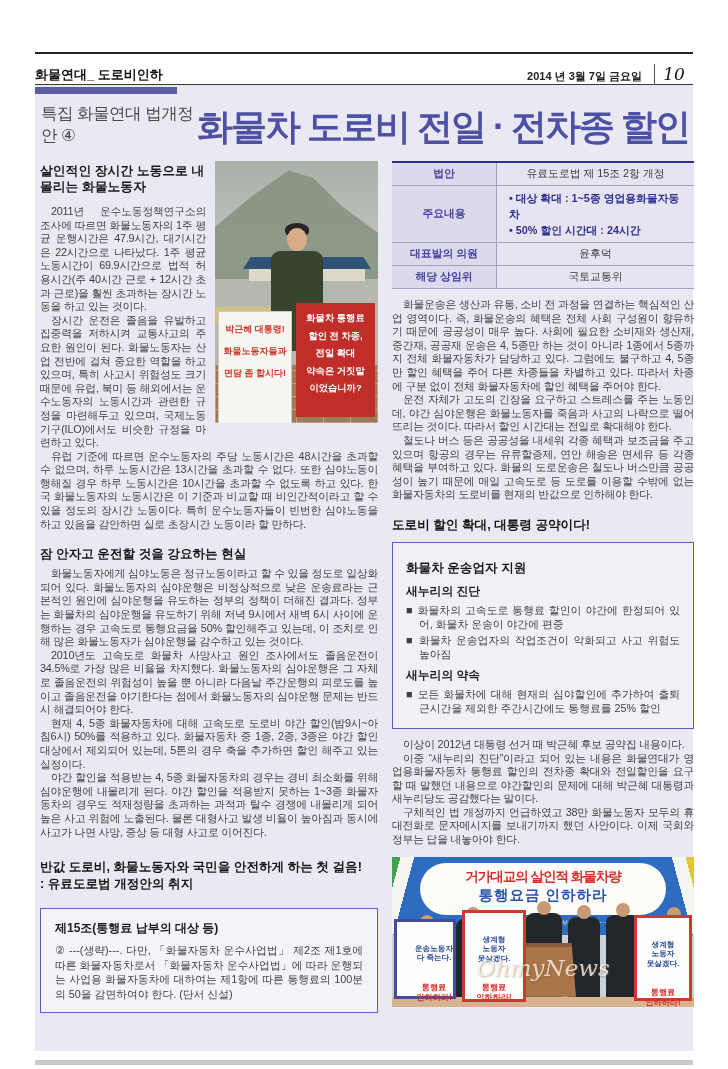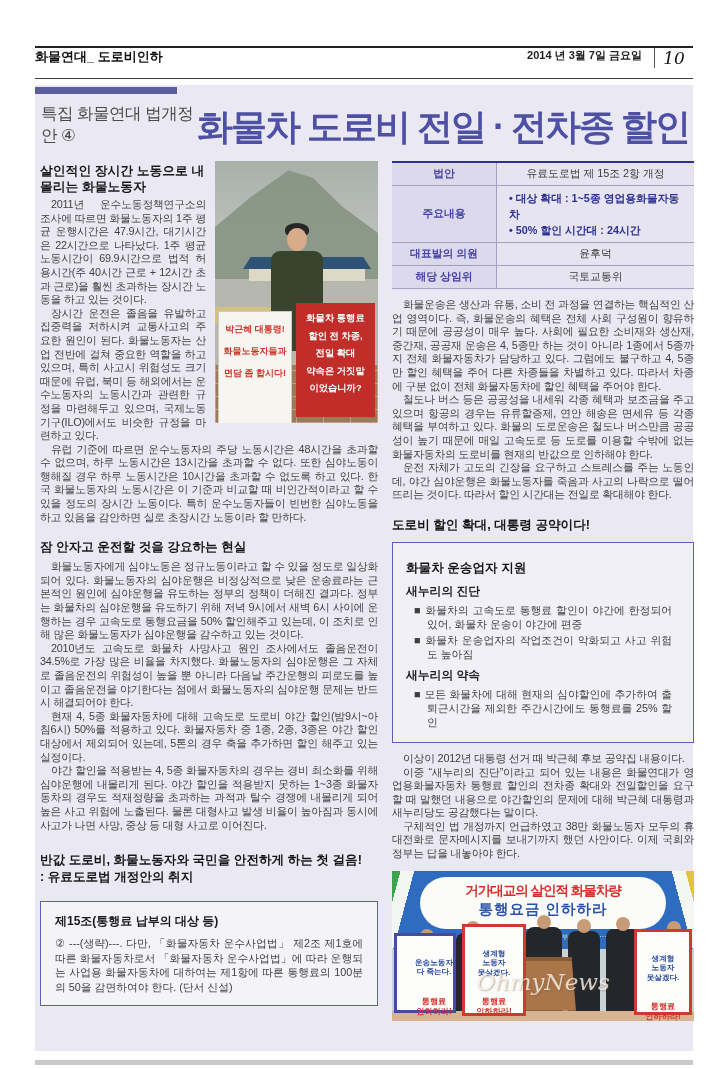--- a/index.html
+++ b/index.html
@@ -1,36 +1,36 @@
 <!DOCTYPE html>
 <html><head>
 <meta charset="utf-8">
 <style>
   html,body{margin:0;padding:0;}
   body{width:728px;height:1069px;background:#ffffff;position:relative;overflow:hidden;
        font-family:"Liberation Sans","DejaVu Sans",sans-serif;color:#3f3e3c;}
   
-  .header{position:absolute;left:35px;right:35px;top:46px;height:30px;
+  .header{position:absolute;left:35px;right:35px;top:52px;height:30px;
           border-top:2px solid #222;border-bottom:1.5px solid #3a3a3a;
-          display:flex;align-items:flex-start;background:#fff;}
+          display:flex;align-items:flex-end;background:#fff;}
   .h-left{flex:1;display:flex;align-items:center;font-weight:bold;font-size:13px;color:#111;}
   .h-date{display:flex;align-items:center;font-weight:bold;font-size:11px;color:#222;padding-right:12px;}
   .h-pagebox{width:38px;border-left:1.5px solid #555;display:flex;align-items:center;justify-content:center;
              font-family:"DejaVu Serif",serif;font-style:italic;font-size:17px;color:#111;}
   
   .panel{position:absolute;left:35px;top:85px;width:658px;height:966px;background:#eae9f3;}
   .accent-bar{position:absolute;left:0;top:2px;width:142px;height:7px;background:#5b5e9e;}
   .title-row{position:absolute;left:6px;top:18px;right:4px;display:flex;align-items:flex-end;}
   .kicker{font-size:16.5px;color:#4a4a4a;width:170px;letter-spacing:-0.5px;padding-bottom:5px;}
   .main-title{font-size:36px;font-weight:bold;color:#4d50a3;letter-spacing:-2px;white-space:nowrap;}
   .columns{position:absolute;left:5px;top:76px;display:flex;gap:14px;}
   .col-left{width:338px;}
   .col-right{width:302px;}
   p{margin:0;text-indent:11px;font-size:10.8px;line-height:13.6px;text-align:justify;letter-spacing:-0.2px;}
-  .lede-heading{font-size:12.8px;font-weight:bold;color:#181818;line-height:16px;margin:2px 0 3px;}
+  .lede-heading{font-size:12.8px;font-weight:bold;color:#181818;line-height:16px;margin:2px 0 10px;}
   .sec-h{font-size:12.6px;font-weight:bold;color:#161616;margin:15px 0 4px;line-height:17px;white-space:pre-line;}
   
   .photo1{float:right;width:163px;height:262px;margin:0 0 6px 9px;position:relative;overflow:hidden;
           background:linear-gradient(#a9b0aa,#c3c8c0 40%,#ccd0c8 60%);}
   .p1-mountain{position:absolute;left:0;top:0;width:100%;height:120px;background:#84907f;opacity:.85;
           clip-path:polygon(0% 100%,0% 55%,22% 30%,45% 8%,60% 14%,78% 38%,100% 60%,100% 100%);}
   .p1-road{position:absolute;left:0;top:118px;width:100%;height:86px;background:#b6b8b0;}
   .p1-roof{position:absolute;left:28px;top:96px;width:128px;height:12px;background:#2f5377;
           clip-path:polygon(6% 0,94% 0,100% 100%,0 100%);}
   .p1-wall{position:absolute;left:34px;top:108px;width:116px;height:12px;background:#ded8c6;}
@@ -54,21 +54,21 @@
   table.info{width:100%;border-collapse:collapse;border-top:2.5px solid #2e3191;border-bottom:1px solid #9a98b5;padding-left:22px;}
   table.info td{border-bottom:1px solid #a39fbd;font-size:10.8px;vertical-align:middle;padding:4px 6px;}
   td.lbl{width:92px;background:#dcd9ec;color:#4644a0;font-weight:bold;text-align:center;border-right:1px solid #a39fbd;}
   td.val{background:#e6e4f1;color:#3a3a3a;text-align:center;}
   td.val.bold{font-weight:bold;color:#2e3191;text-align:left;white-space:pre-line;line-height:16px;padding-left:12px;}
   .rc-paras{margin-top:9px;}
   
   .pledge-box{margin-top:8px;border:1.5px solid #5d5dbd;background:rgba(255,255,255,.35);padding:17px 13px 11px;}
   .pb-title{font-size:12.6px;font-weight:bold;color:#161616;margin-bottom:7px;}
   .pb-sub{font-size:11.8px;font-weight:bold;color:#222;margin:7px 0 3px;}
-  .pb-bullet{font-size:10.8px;line-height:14px;text-align:justify;padding-left:13px;text-indent:-13px;margin:2px 8px;}
+  .pb-bullet{font-size:10.8px;line-height:14px;text-align:justify;padding-left:13px;text-indent:-13px;margin:2px 0;}
   
   .photo2{position:relative;width:302px;height:150px;margin-top:10px;overflow:hidden;background:#c9d2d6;}
   .p2-banner{position:absolute;left:0;top:0;right:0;height:78px;background:#2d6cbe;}
   .p2-deco-l{position:absolute;left:-8px;top:0;width:34px;height:78px;background:linear-gradient(105deg,#3fa24c 30%,#f4f6f2 30% 55%,transparent 55%);}
   .p2-deco-r{position:absolute;right:-8px;top:0;width:34px;height:78px;background:linear-gradient(255deg,#e3c437 30%,#f4f6f2 30% 55%,transparent 55%);}
   .p2-whitebox{position:absolute;left:28px;right:28px;top:6px;height:52px;background:#fbfbf8;border-radius:26px;
           text-align:center;padding-top:5px;box-sizing:border-box;}
   .p2-line1{font-size:13.5px;font-weight:bold;color:#d42f2a;letter-spacing:-1px;}
   .p2-line2{font-size:14.5px;font-weight:bold;color:#2a52a8;letter-spacing:1px;}
   .p2-sub{position:absolute;left:0;right:0;top:62px;text-align:center;font-size:6.5px;color:#eef2fa;letter-spacing:.5px;}
@@ -168,22 +168,22 @@
         </tr>
         <tr>
           <td class="lbl">해당 상임위</td>
           <td class="val">국토교통위</td>
         </tr>
       </tbody>
         </table>
 
       <div class="rc-paras">
         <p>화물운송은 생산과 유통, 소비 전 과정을 연결하는 핵심적인 산업 영역이다. 즉, 화물운송의 혜택은 전체 사회 구성원이 향유하기 때문에 공공성이 매우 높다. 사회에 필요한 소비재와 생산재, 중간재, 공공재 운송은 4, 5종만 하는 것이 아니라 1종에서 5종까지 전체 화물자동차가 담당하고 있다. 그럼에도 불구하고 4, 5종만 할인 혜택을 주어 다른 차종들을 차별하고 있다. 따라서 차종에 구분 없이 전체 화물자동차에 할인 혜택을 주어야 한다.</p>
+        <p>운전 자체가 고도의 긴장을 요구하고 스트레스를 주는 노동인데, 야간 심야운행은 화물노동자를 죽음과 사고의 나락으로 떨어뜨리는 것이다. 따라서 할인 시간대는 전일로 확대해야 한다.</p>
         <p>철도나 버스 등은 공공성을 내세워 각종 혜택과 보조금을 주고 있으며 항공의 경우는 유류할증제, 연안 해송은 면세유 등 각종 혜택을 부여하고 있다. 화물의 도로운송은 철도나 버스만큼 공공성이 높기 때문에 매일 고속도로 등 도로를 이용할 수밖에 없는 화물자동차의 도로비를 현재의 반값으로 인하해야 한다.</p>
-        <p>운전 자체가 고도의 긴장을 요구하고 스트레스를 주는 노동인데, 야간 심야운행은 화물노동자를 죽음과 사고의 나락으로 떨어뜨리는 것이다. 따라서 할인 시간대는 전일로 확대해야 한다.</p>
       </div>
 
       <div class="sec-h">도로비 할인 확대, 대통령 공약이다!</div>
 
       <div class="pledge-box">
         <div class="pb-title">화물차 운송업자 지원</div>
         <div class="pb-sub">새누리의 진단</div>
         <div class="pb-bullet">■ 화물차의 고속도로 통행료 할인이 야간에 한정되어 있어, 화물차 운송이 야간에 편중</div>
         <div class="pb-bullet">■ 화물차 운송업자의 작업조건이 악화되고 사고 위험도 높아짐</div>
         <div class="pb-sub">새누리의 약속</div>

